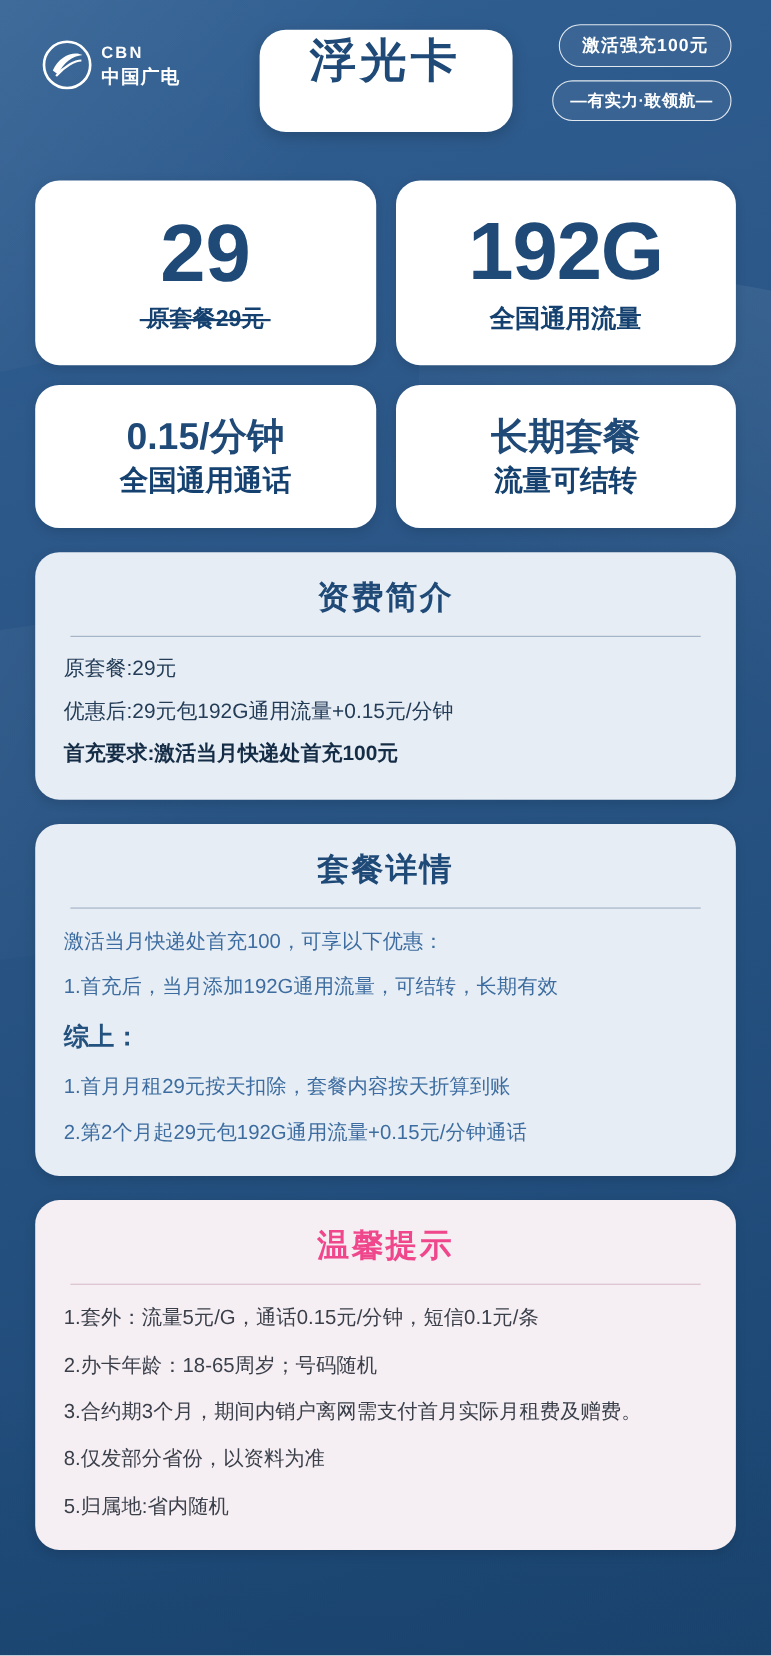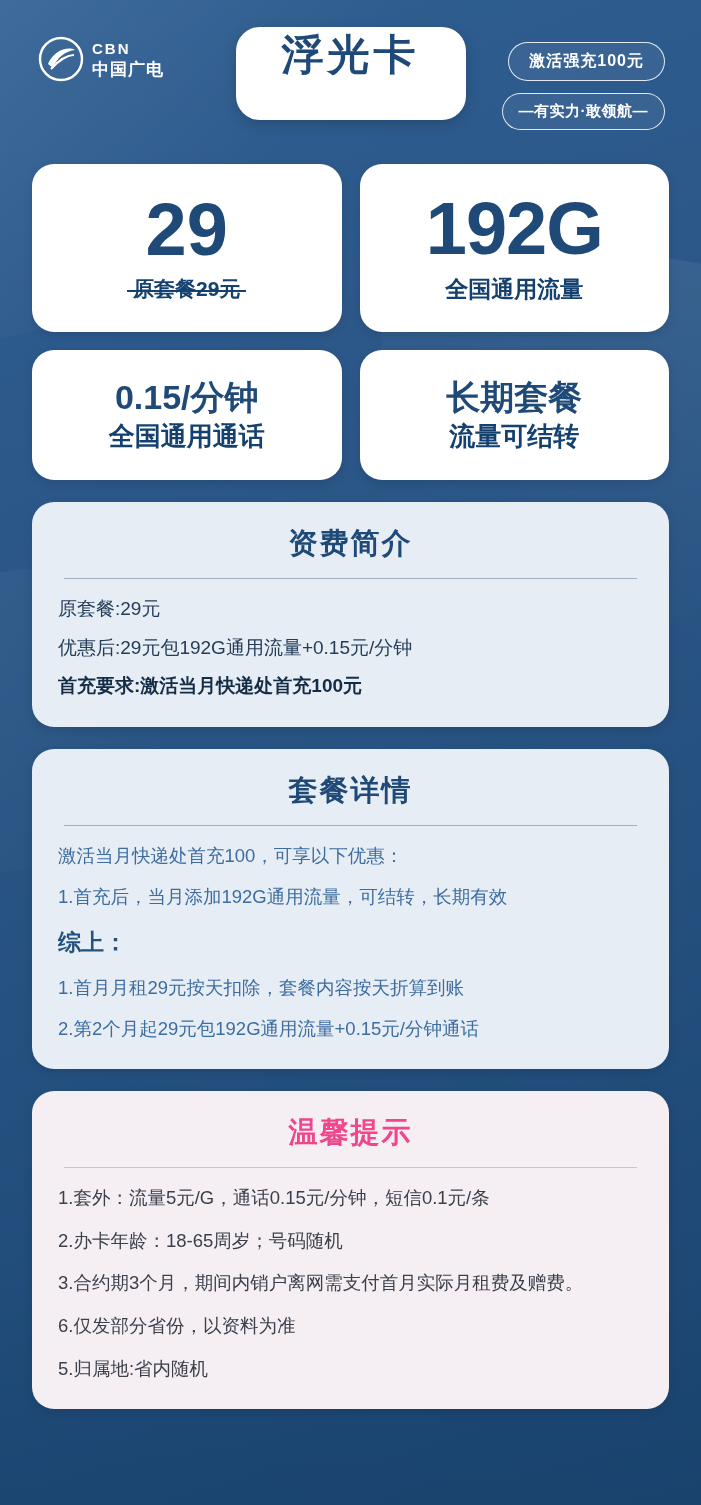--- a/index.html
+++ b/index.html
@@ -105,21 +105,21 @@
   }
   .title-plate span {
     color: #1f4a78;
     font-size: 42px;
     font-weight: bold;
     letter-spacing: 4px;
   }
   .badges {
     position: absolute;
     right: 4px;
-    top: 42px;
+    top: 22px;
     display: flex;
     flex-direction: column;
     gap: 12px;
     align-items: flex-end;
   }
   .badge {
     border: 1px solid rgba(255,255,255,0.85);
     border-radius: 20px;
     color: #ffffff;
     font-size: 16px;
@@ -338,19 +338,19 @@
       <p>1.首月月租29元按天扣除，套餐内容按天折算到账</p>
       <p>2.第2个月起29元包192G通用流量+0.15元/分钟通话</p>
     </div>
 
     <div class="panel panel-tips">
       <div class="panel-title">温馨提示</div>
       <div class="panel-rule"></div>
       <p>1.套外：流量5元/G，通话0.15元/分钟，短信0.1元/条</p>
       <p>2.办卡年龄：18-65周岁；号码随机</p>
       <p>3.合约期3个月，期间内销户离网需支付首月实际月租费及赠费。</p>
-      <p>6.仅发部分省份，以资料为准</p>
+      <p>8.仅发部分省份，以资料为准</p>
       <p>5.归属地:省内随机</p>
     </div>
 
     <div class="bottom-space"></div>
   </div>
 </div>
 
 </body></html>

